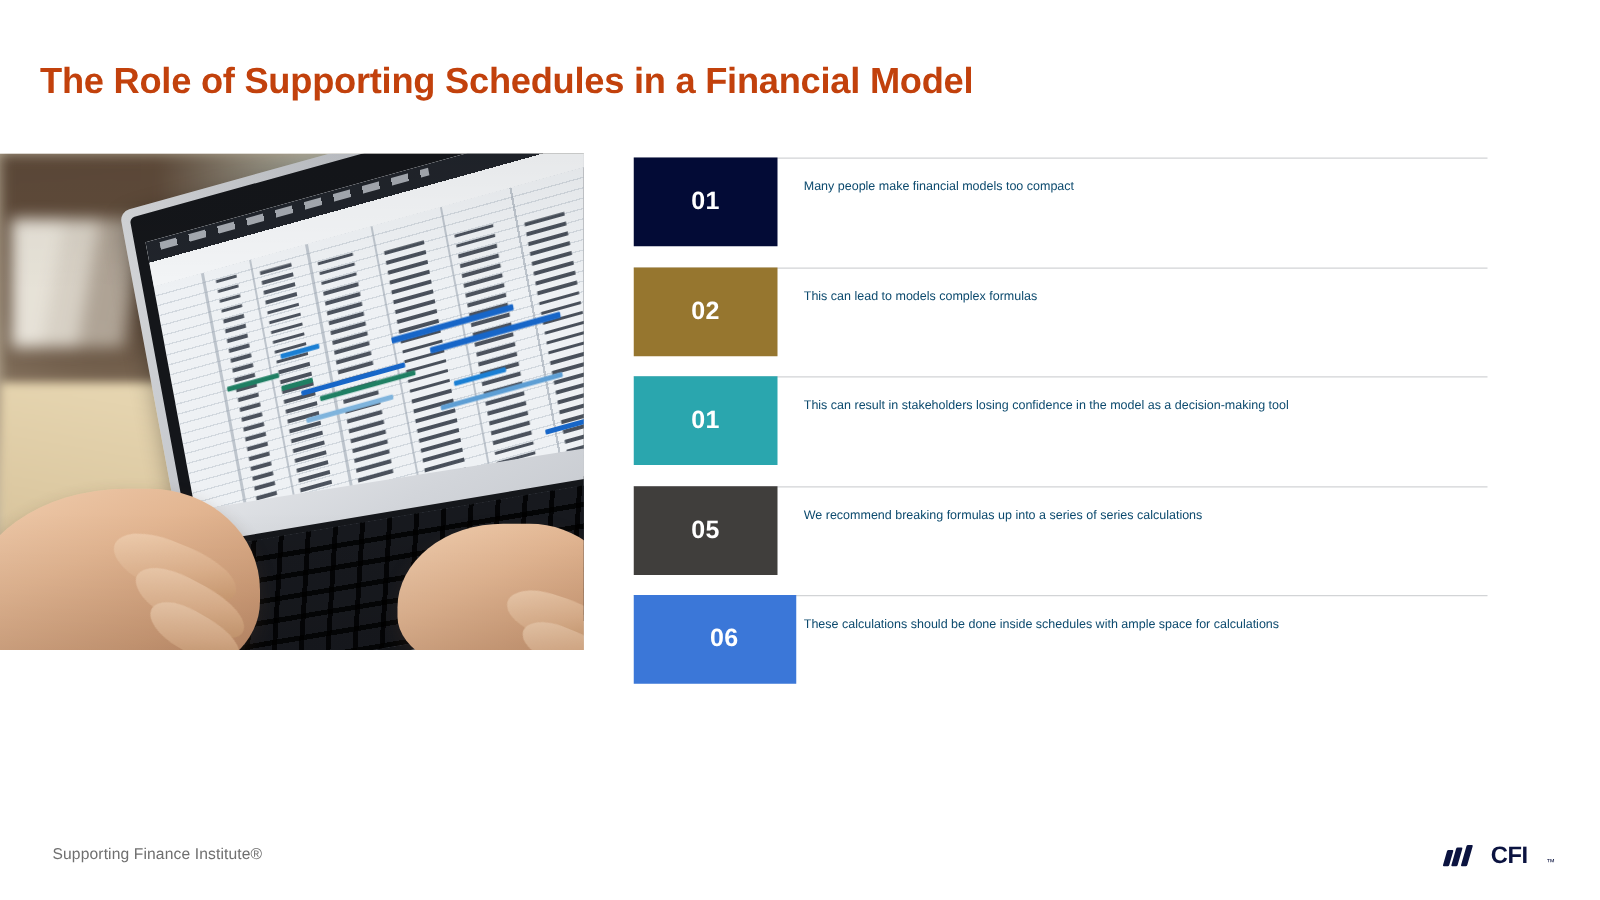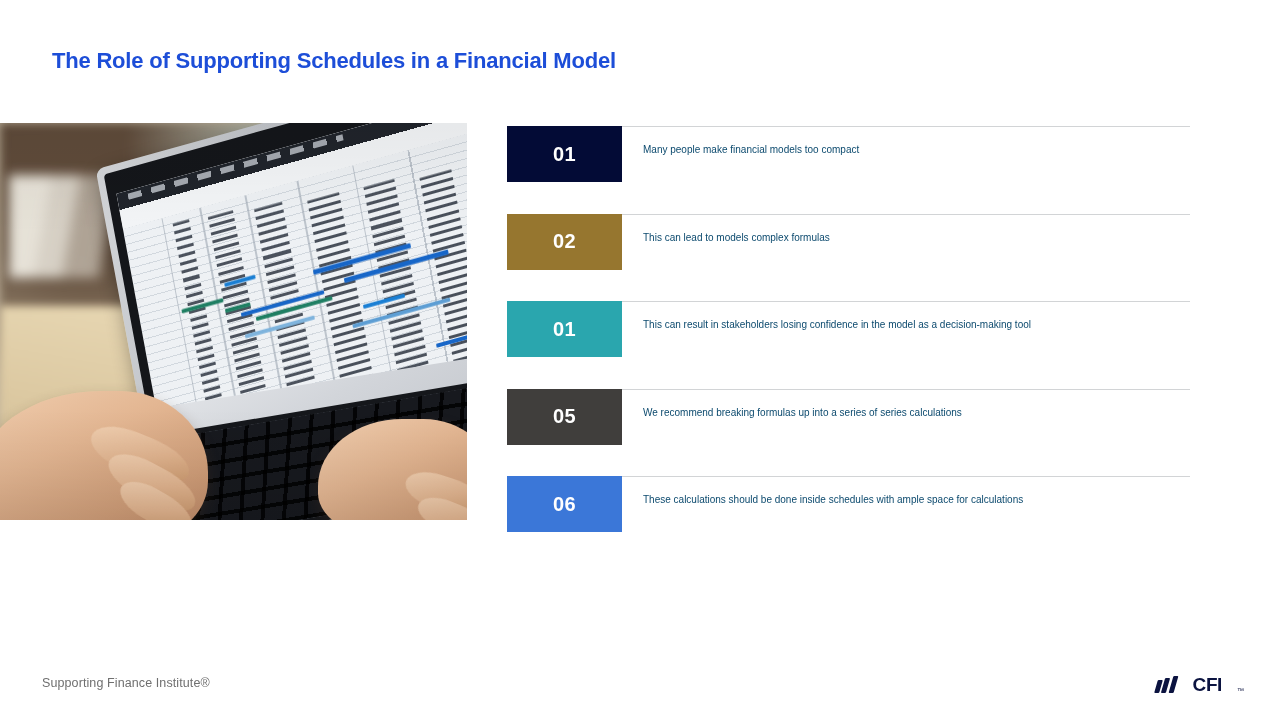--- a/index.html
+++ b/index.html
@@ -19,26 +19,26 @@
     position: absolute;
     inset: 0;
     width: 1280px;
     height: 720px;
     background: #ffffff;
   }
 
   
   .slide-title {
     position: absolute;
-    left: 52px;
+    left: 32px;
     top: 48px;
     width: 1120px;
-    font-size: 22px;
+    font-size: 29px;
     font-weight: bold;
-    color: #1d4ed8;
+    color: #c2410c;
     letter-spacing: -0.2px;
     line-height: 1.2;
     white-space: nowrap;
   }
 
   
   .photo {
     position: absolute;
     left: 0;
     top: 123px;
@@ -277,21 +277,21 @@
     top: 0;
     width: 683px;
     height: 1px;
     background: #d2d4d6;
   }
   .num-box {
     position: absolute;
     left: 0;
     top: 0;
     width: 115px;
-    height: 56px;
+    height: 71px;
     display: flex;
     align-items: center;
     justify-content: center;
     color: #ffffff;
     font-size: 20px;
     font-weight: bold;
     letter-spacing: 0.4px;
   }
   .row-text {
     position: absolute;
@@ -438,21 +438,21 @@
     </div>
 
     <div class="row">
       <div class="row-line"></div>
       <div class="num-box" style="background:#403e3c;">05</div>
       <div class="row-text">We recommend breaking formulas up into a series of series calculations</div>
     </div>
 
     <div class="row">
       <div class="row-line"></div>
-      <div class="num-box" style="background:#3b77d8;">06</div>
+      <div class="num-box" style="background:#3b77d8;padding-left:15px;">06</div>
       <div class="row-text">These calculations should be done inside schedules with ample space for calculations</div>
     </div>
 
   </div>
 
   <div class="footer-text">Supporting Finance Institute®</div>
 
   <div class="logo">
     <div class="logo-mark">
       <span class="logo-bar b1"></span>

